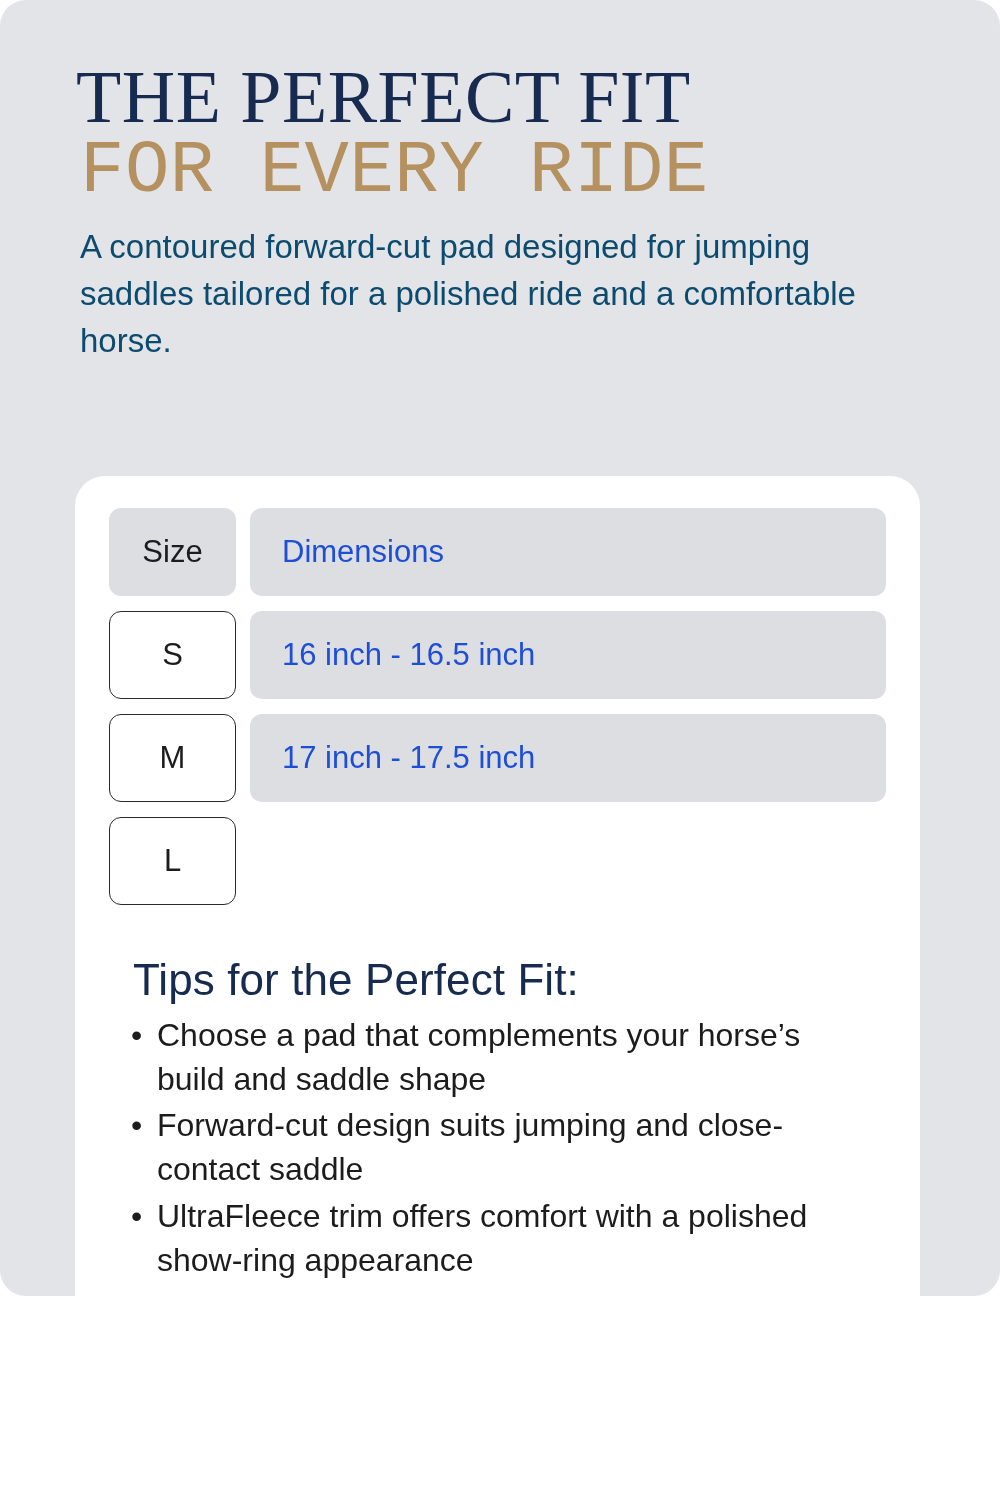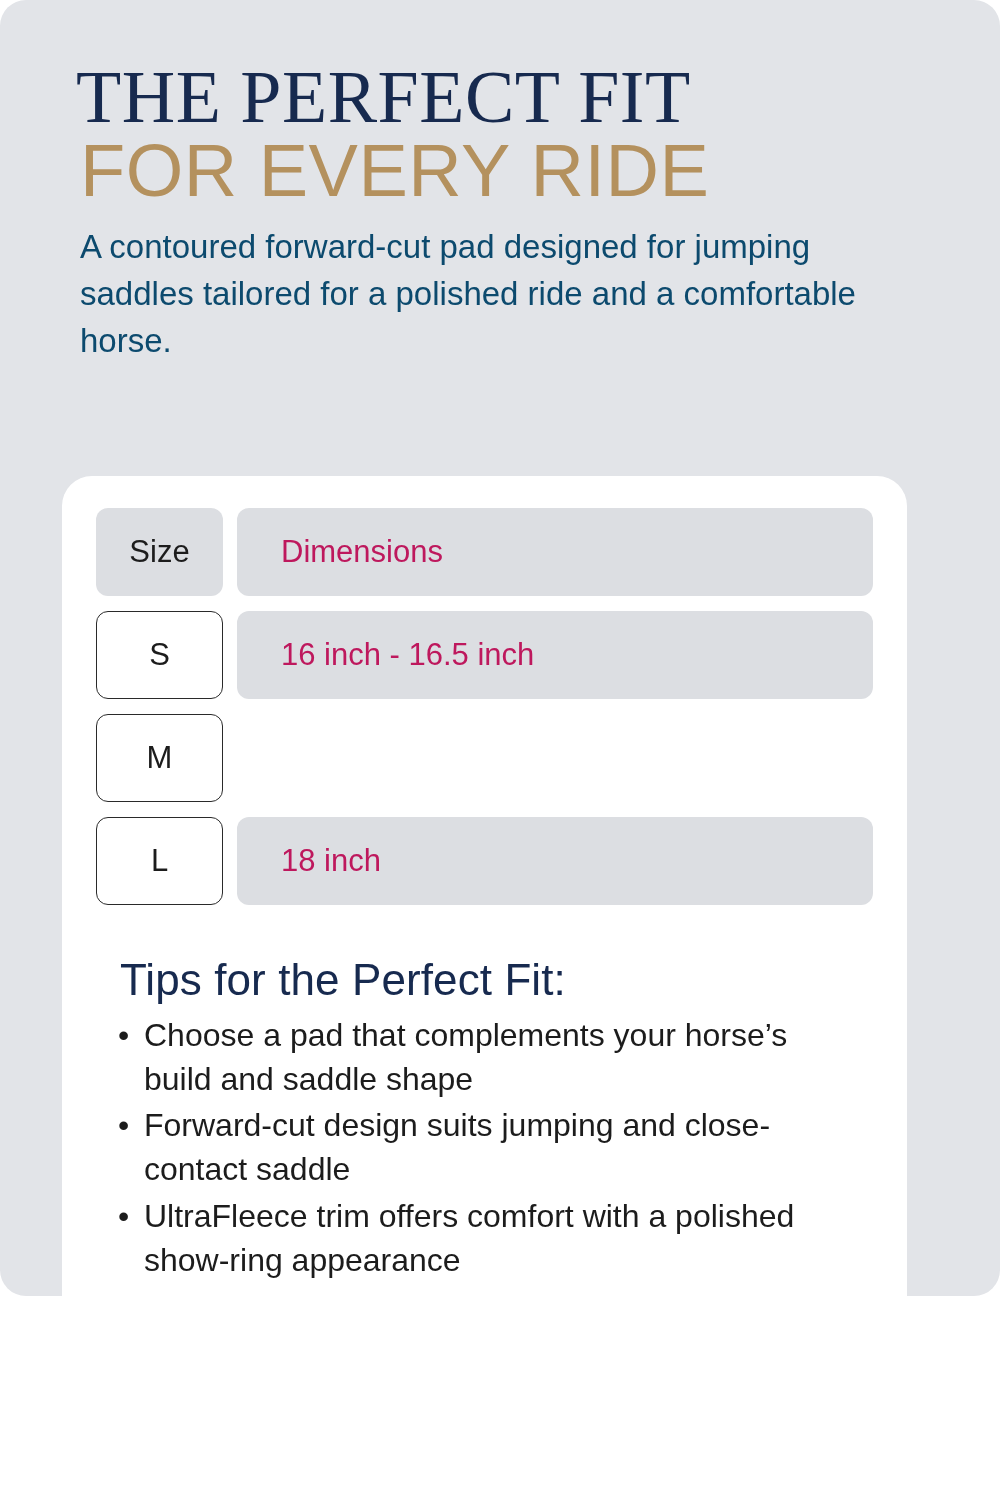--- a/index.html
+++ b/index.html
@@ -32,42 +32,42 @@
     font-family: "Liberation Serif", serif;
     font-size: 74px;
     line-height: 0.96;
     letter-spacing: 0.5px;
     color: #172a4f;
     font-weight: 400;
     margin: 0;
     white-space: nowrap;
   }
   .title-line2 {
-    font-family: Liberation Sans, sans-serif;
+    font-family: Liberation Mono, monospace;
     font-size: 74px;
     line-height: 1.04;
     letter-spacing: 0.5px;
     color: #b4915e;
     font-weight: 400;
     margin: 0 0 0 4px;
     white-space: nowrap;
   }
   .subtitle {
     margin: 14px 0 0 4px;
     font-size: 33px;
     line-height: 1.42;
     color: #0c4a6e;
     font-weight: 400;
     max-width: 790px;
   }
 
   
   .card {
     position: absolute;
-    left: 62px;
+    left: 75px;
     top: 476px;
     width: 845px;
     height: 950px;
     background: #ffffff;
     border-radius: 30px;
     box-sizing: border-box;
     padding: 32px 34px 0 34px;
   }
 
   
@@ -91,23 +91,23 @@
     font-size: 31px;
     color: #1c1c1c;
     box-sizing: border-box;
   }
   .cell-dim {
     flex: 1;
     min-height: 88px;
     border-radius: 12px;
     display: flex;
     align-items: center;
-    padding-left: 44px;
+    padding-left: 32px;
     font-size: 31px;
-    color: #be185d;
+    color: #1d4ed8;
     box-sizing: border-box;
   }
   .head .cell-size,
   .head .cell-dim {
     background: #dcdee2;
   }
   .body-row .cell-size {
     background: #ffffff;
     border: 1.5px solid #2a2a2a;
   }
@@ -174,25 +174,25 @@
         <div class="cell-dim">Dimensions</div>
       </div>
 
       <div class="row body-row">
         <div class="cell-size">S</div>
         <div class="cell-dim">16 inch - 16.5 inch</div>
       </div>
 
       <div class="row body-row">
         <div class="cell-size">M</div>
+        <div class="cell-dim">17 inch - 17.5 inch</div>
       </div>
 
       <div class="row body-row">
         <div class="cell-size">L</div>
-        <div class="cell-dim">18 inch</div>
       </div>
 
     </div>
 
     <div class="tips">
       <h2 class="tips-title">Tips for the Perfect Fit:</h2>
       <ul class="tips-list">
         <li class="tip-item">
           <span class="bullet">•</span>
           <span class="tip-text">Choose a pad that complements your horse’s build and saddle shape</span>

